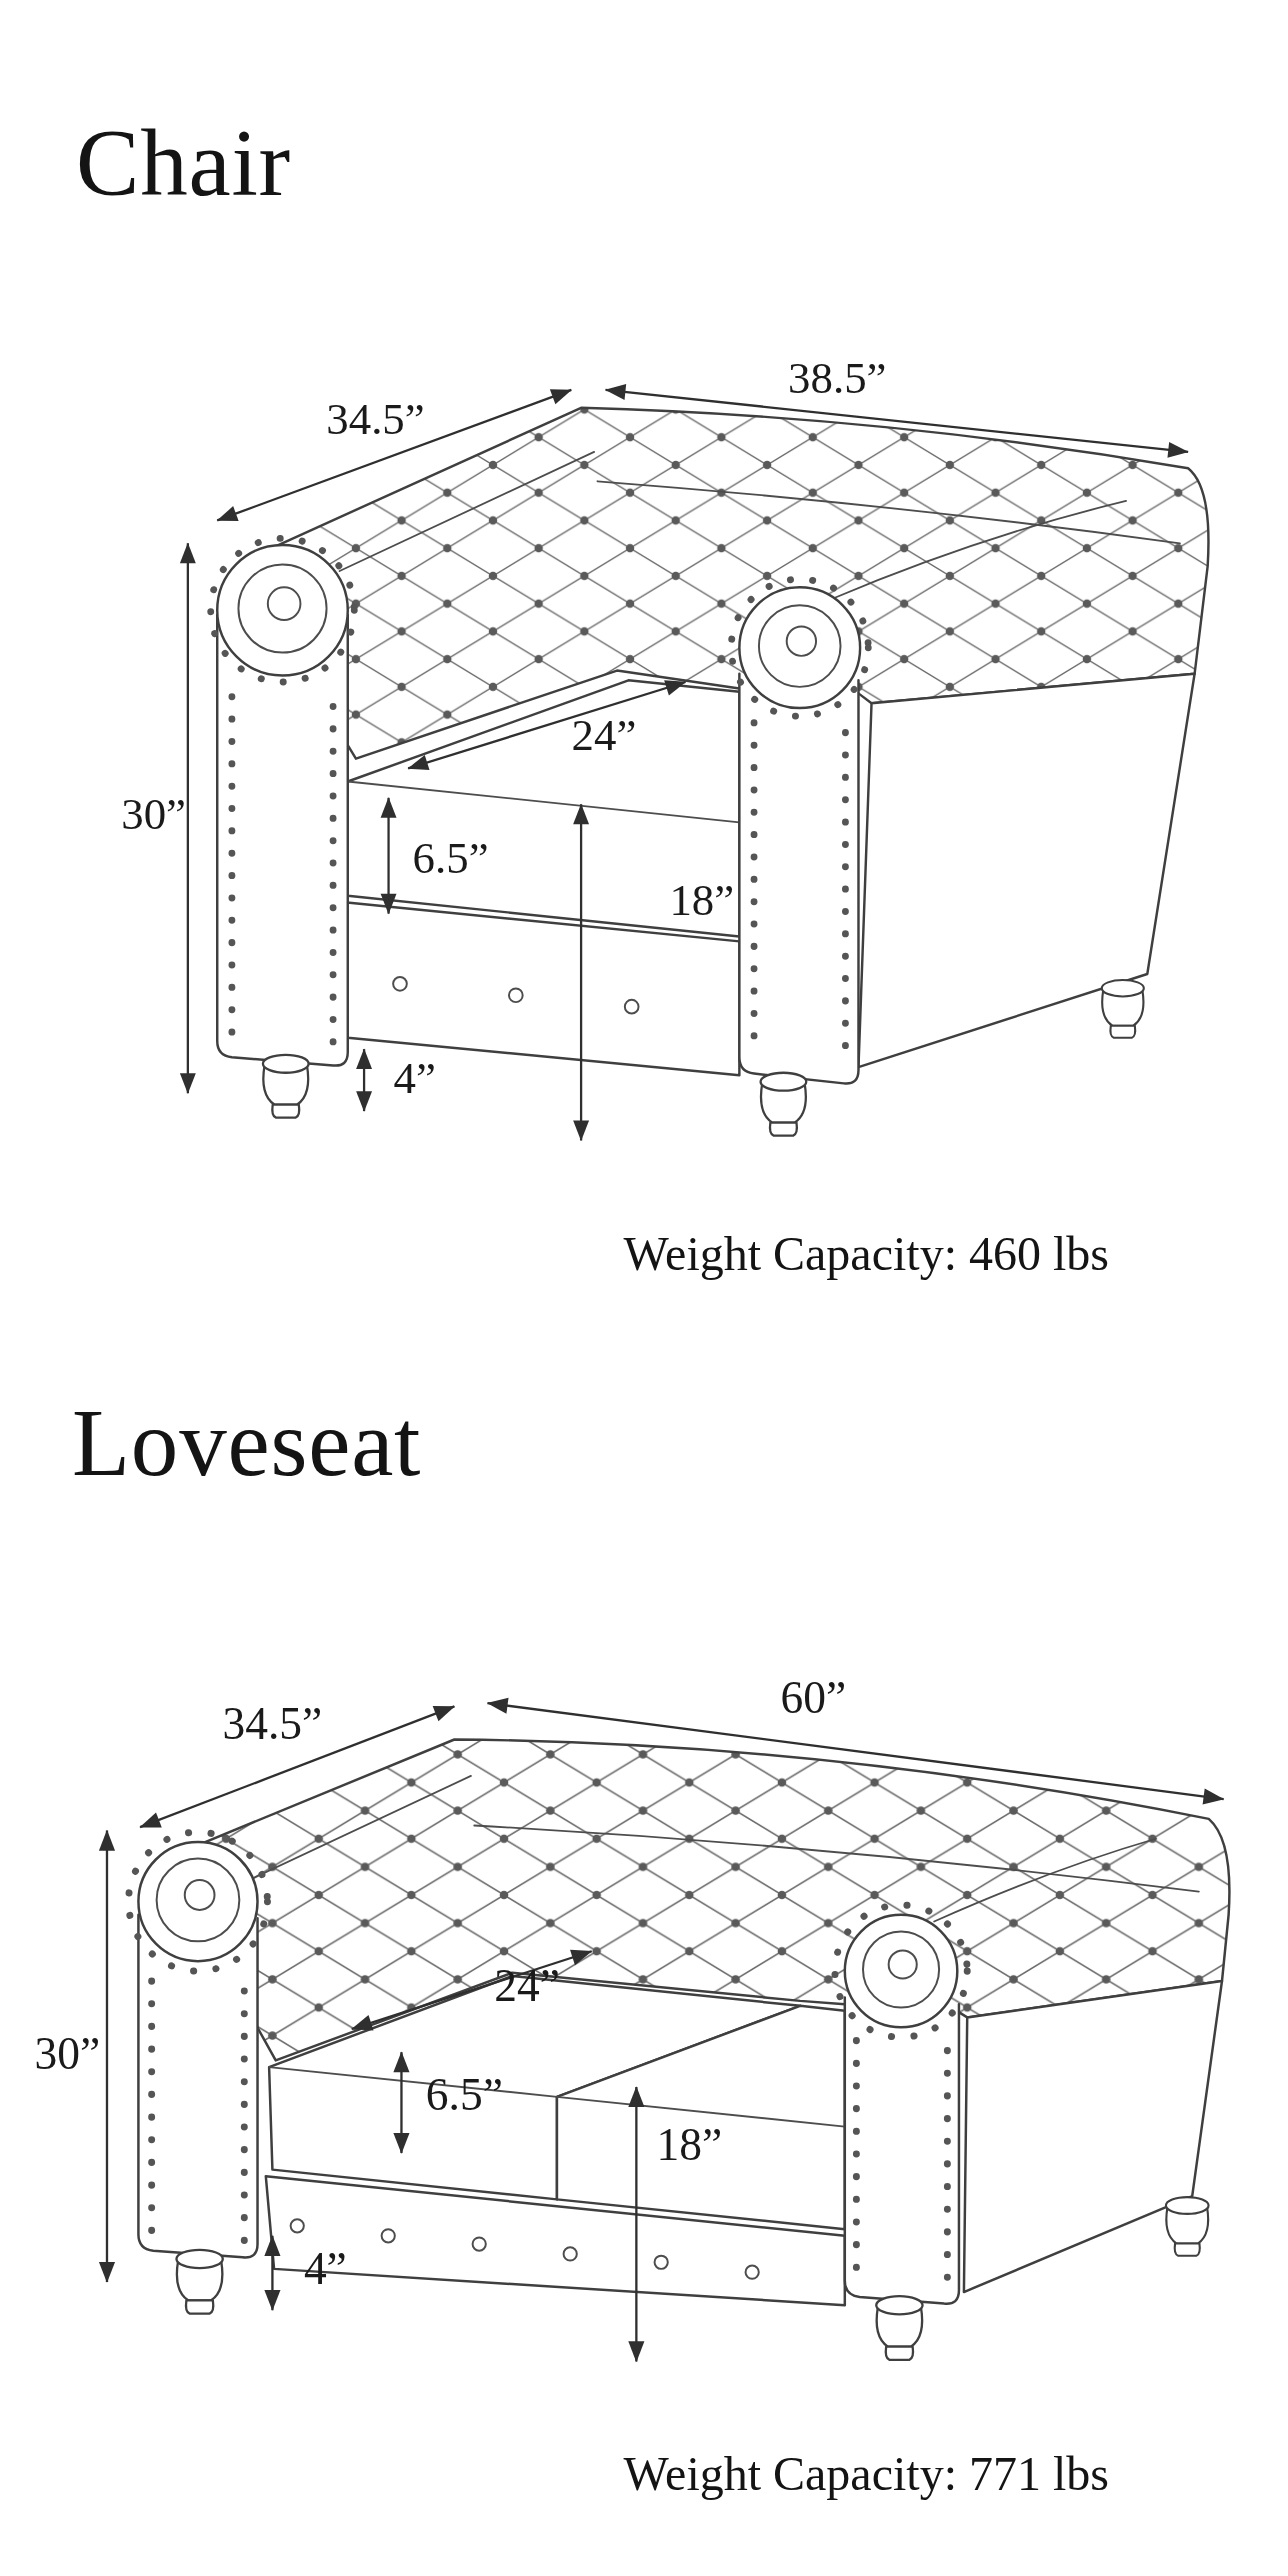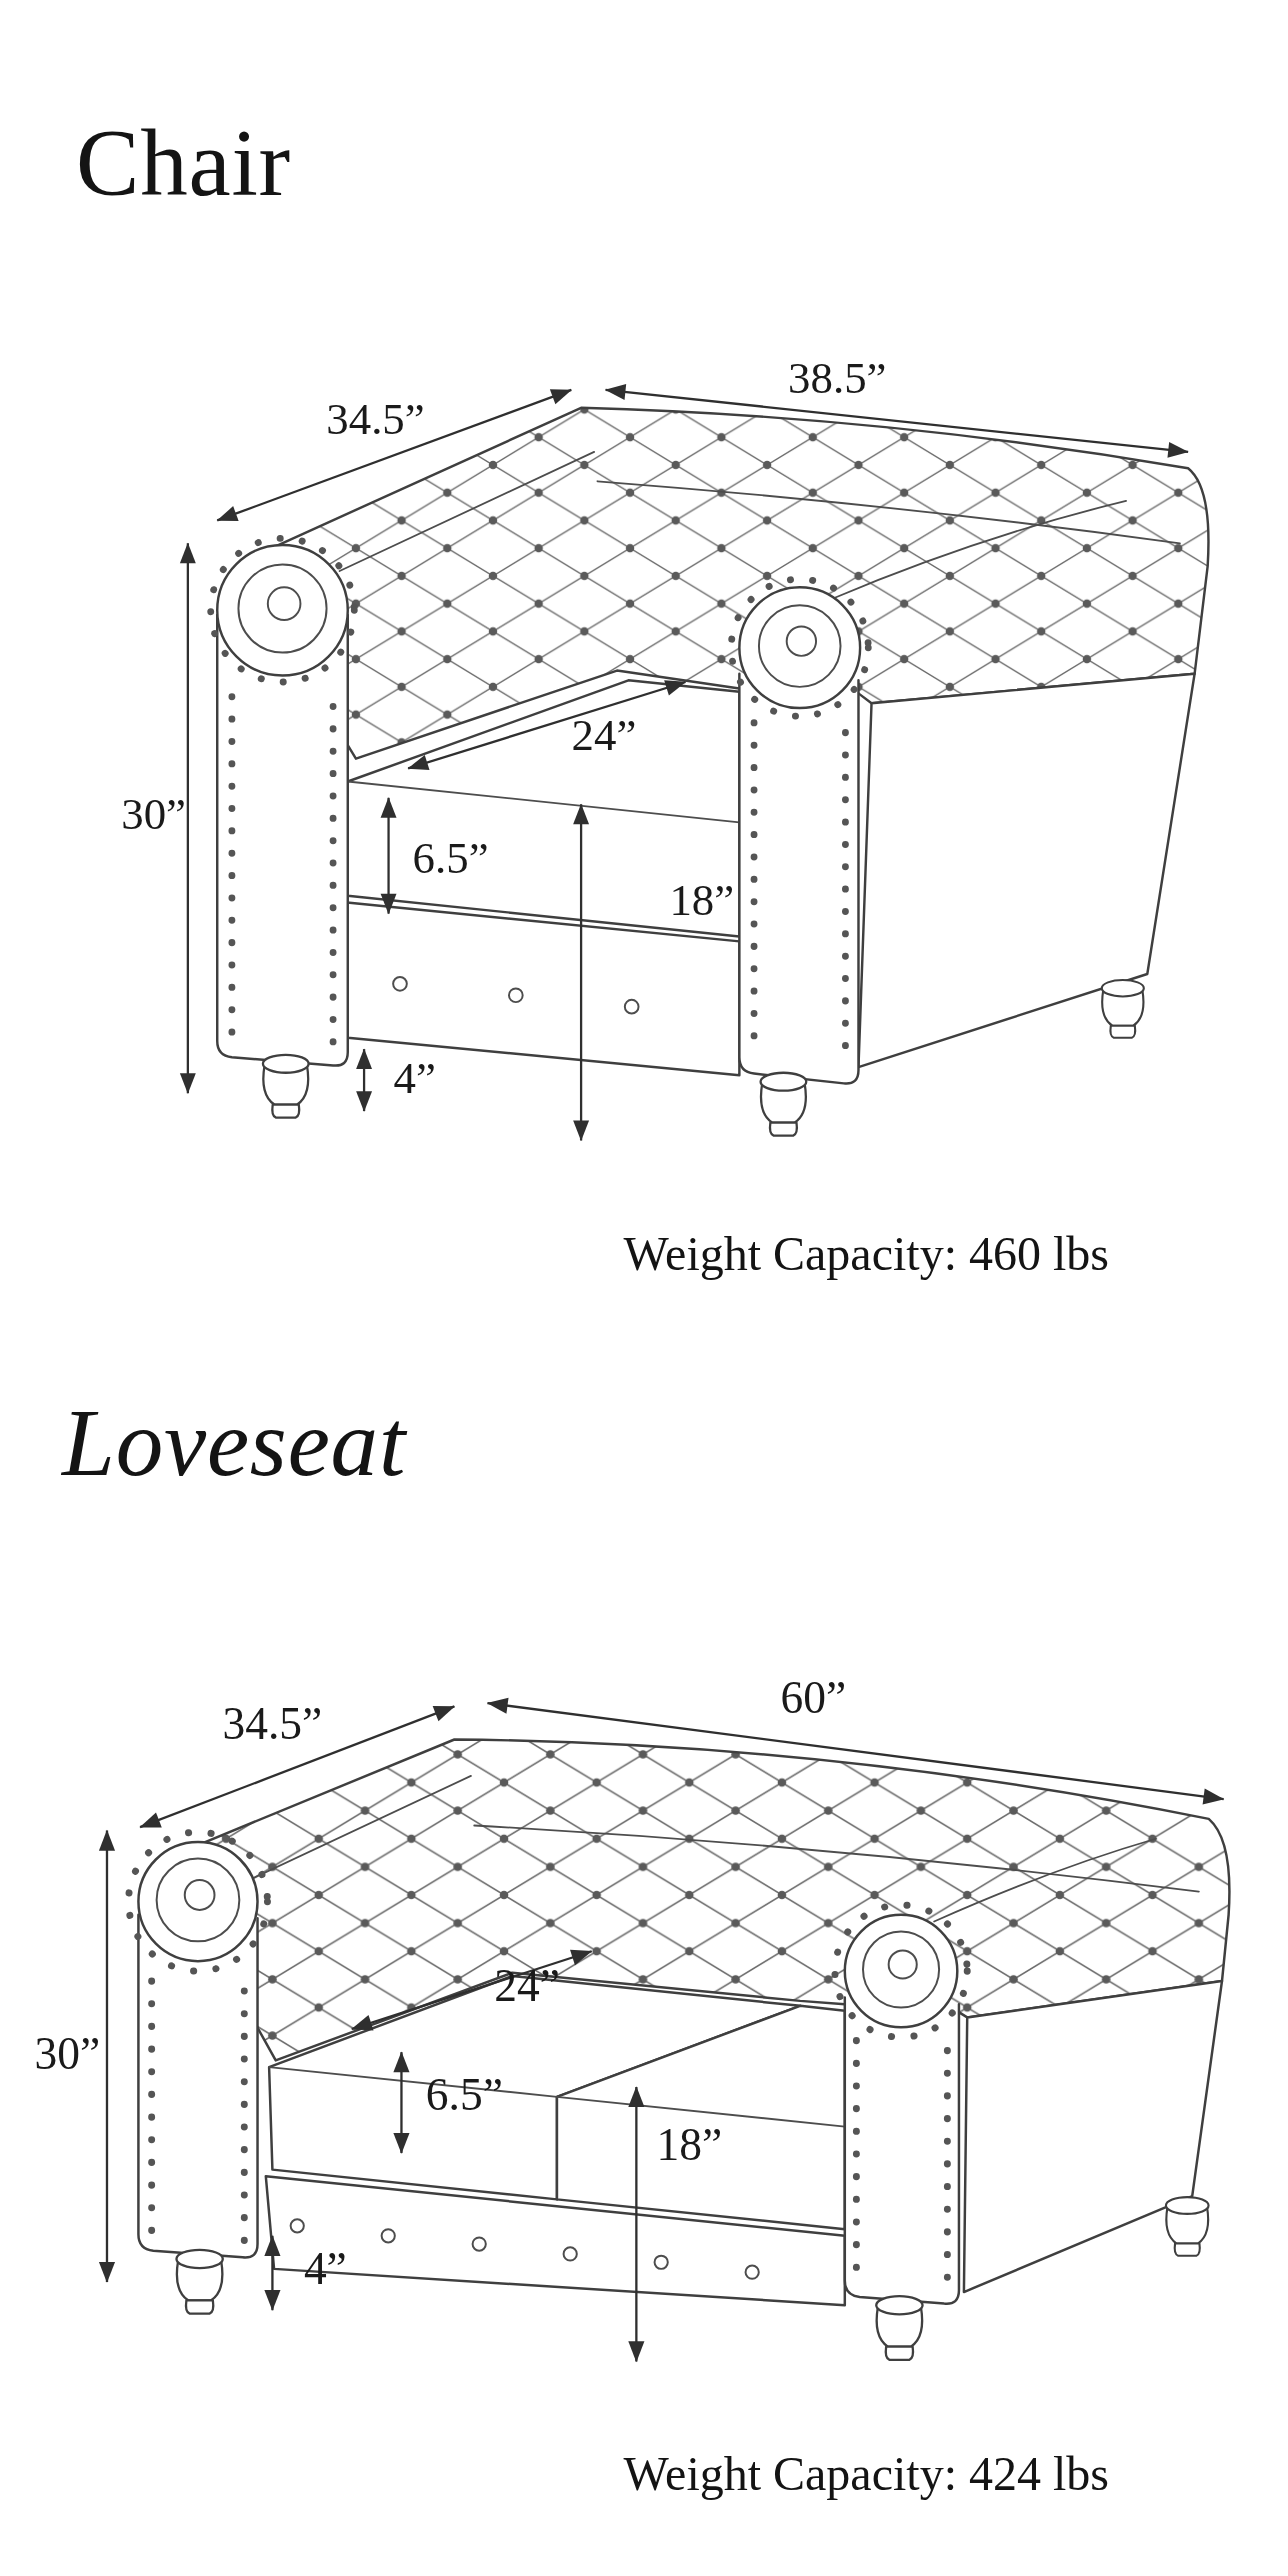--- a/index.html
+++ b/index.html
@@ -2,21 +2,21 @@
 <html style="font-size:13px"><head>
 <meta charset="utf-8">
 <style>
   html,body { margin:0; padding:0; background:#ffffff; }
   body { width:1288px; height:2576px; position:relative; overflow:hidden;
          font-family:"Liberation Serif","DejaVu Serif",serif; color:#161616; }
   .page { position:absolute; left:0; top:0; width:1132px; height:2576px; background:#fff; }
   .title { position:absolute; font-size:95px; font-weight:400; line-height:1.2;
            color:#141414; letter-spacing:0.8px; }
   #chair-title    { left:76px; top:42px; }
-  #loveseat-title { left:62px; top:1322px;font-style:italic; }
+  #loveseat-title { left:72px; top:1322px; }
   svg.diagram { position:absolute; }
   #chair-svg    { left:103px; top:354px;  width:1183px; height:824px; }
   #loveseat-svg { left:16px;  top:1670px; width:1249px; height:761px; }
   .capacity { position:absolute; right:23px; font-size:48px; line-height:1.2; color:#141414; }
   #chair-capacity    { top:1225px; }
   #loveseat-capacity { top:2445px; }
   .outline   { fill:#ffffff; stroke:#3f3f3f; stroke-width:1.5; stroke-linejoin:round; stroke-linecap:round; }
   .seam      { fill:none; stroke:#4d4d4d; stroke-width:1.1; stroke-linecap:round; }
   .button    { fill:none; stroke:#4d4d4d; stroke-width:1.2; }
   .nails     { fill:none; stroke:#555555; stroke-width:4.2; stroke-dasharray:0.1 13.6; stroke-linecap:round; }
@@ -181,17 +181,17 @@
         <text class="dim-label" x="140" y="42">34.5”</text>
         <text class="dim-label" x="467" y="26">60”</text>
         <text class="dim-label" x="16" y="241">30”</text>
         <text class="dim-label" x="294" y="200">24”</text>
         <text class="dim-label" x="256" y="266">6.5”</text>
         <text class="dim-label" x="392" y="296">18”</text>
         <text class="dim-label" x="172" y="371">4”</text>
       </g>
     </svg>
 
-    <div class="capacity" id="loveseat-capacity">Weight Capacity: 424 lbs</div>
+    <div class="capacity" id="loveseat-capacity">Weight Capacity: 771 lbs</div>
   </section>
 
 </div>
 
 
 </body></html>

